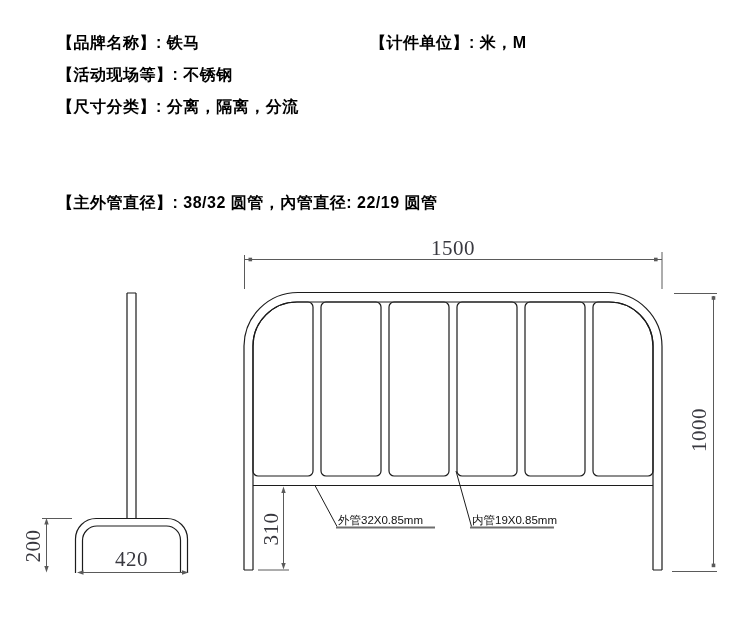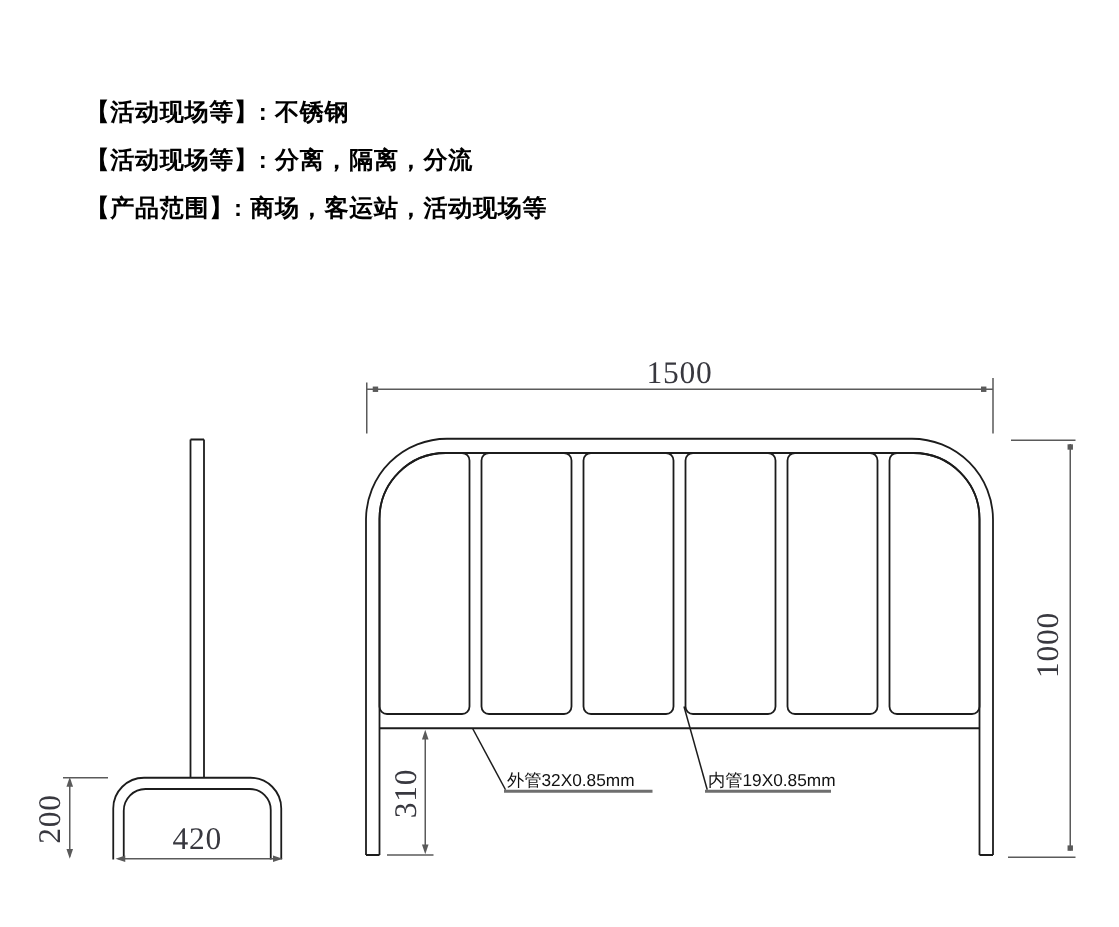--- a/index.html
+++ b/index.html
@@ -21,23 +21,24 @@
   text.leader-label {
     font-family:"Liberation Sans","DejaVu Sans",sans-serif;
     font-size:11.5px;
   }
 </style>
 </head>
 <body>
 
 <div class="sheet">
 
+  <div class="spec-line" style="top:33px"><span>【品牌名称】: 铁马</span><span class="spec-col2">【计件单位】: 米，M</span></div>
   <div class="spec-line" style="top:65px"><span>【活动现场等】: 不锈钢</span></div>
-  <div class="spec-line" style="top:97px"><span>【活动现场等】: 分离，隔离，分流</span></div>
-  <div class="spec-line" style="top:129px"><span>【产品范围】: 商场，客运站，活动现场等</span></div>
+  <div class="spec-line" style="top:97px"><span>【尺寸分类】: 分离，隔离，分流</span></div>
+  <div class="spec-line" style="top:193px"><span>【主外管直径】: 38/32 圆管，內管直径: 22/19 圆管</span></div>
 
   <svg class="drawing" width="746" height="618" viewBox="0 0 746 618">
 
     <g fill="none" stroke-width="1.2" stroke="#1c1c1c">
       <path d="M244,570 V346 A54 54 0 0 1 298,292.5 H608 A54 54 0 0 1 662,346.5 V570"></path>
       <path d="M253,570 V346 A44 44 0 0 1 297,302 H609 A44 44 0 0 1 653,346 V570"></path>
       <path d="M244,570 H253 M653,570 H662"></path>
       <path d="M253,485.5 H653"></path>
       <path d="M297,302 H308 A5 5 0 0 1 313,307 V471 A5 5 0 0 1 308,476 H258 A5 5 0 0 1 253,471 V346 A44 44 0 0 1 297,302 Z"></path>
       <rect x="321" y="302" width="60" height="174" rx="5"></rect>

